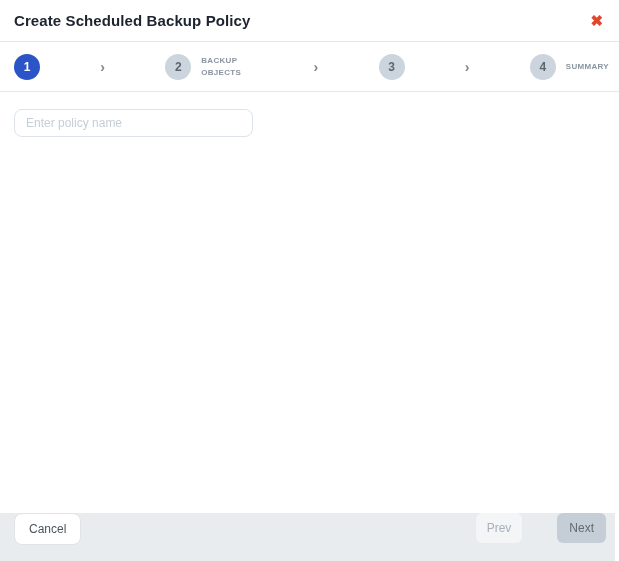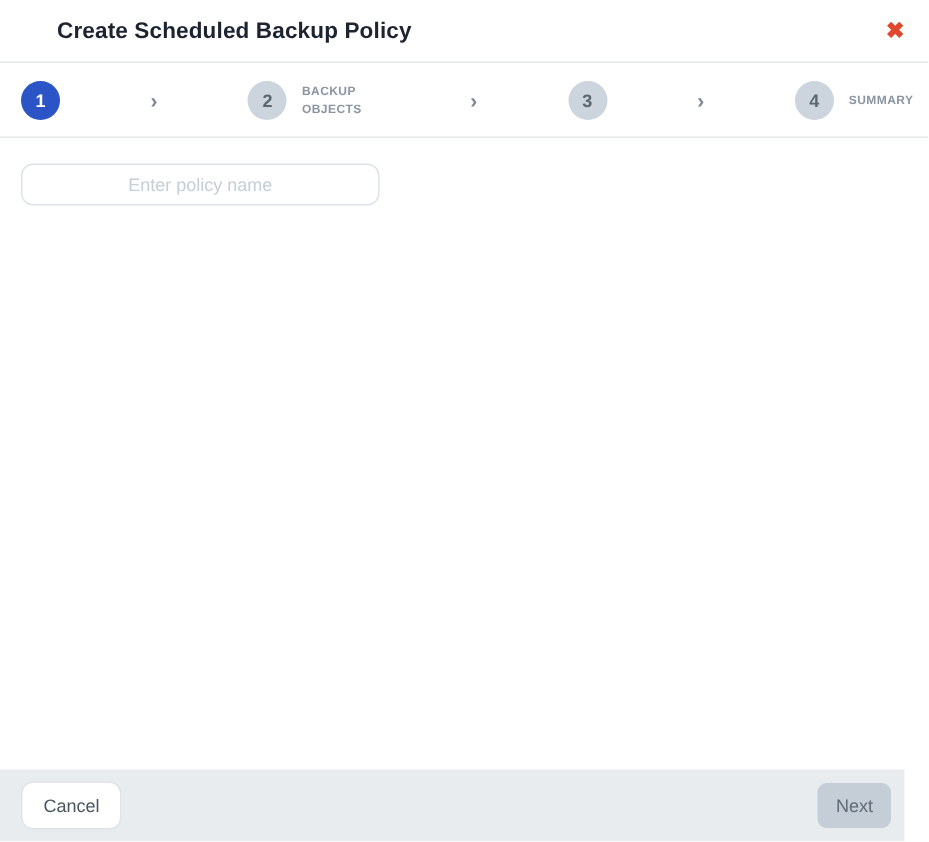--- a/index.html
+++ b/index.html
@@ -22,21 +22,20 @@
     align-items: center;
     justify-content: space-between;
     padding: 0 12px 0 14px;
     border-bottom: 1px solid #e4e8ec;
   }
   .modal-title {
     font-size: 15px;
     font-weight: 700;
     color: #1d2430;
     letter-spacing: 0.1px;
-    margin-left: 24px;
   }
   .close-btn {
     font-size: 15px;
     font-weight: 700;
     color: #e0482e;
     cursor: pointer;
     line-height: 1;
     padding: 2px 4px;
   }
   
@@ -102,21 +101,20 @@
     width: 239px;
     height: 28px;
     border: 1px solid #dde3e9;
     border-radius: 8px;
     padding: 0 11px;
     font-size: 12px;
     font-family: "Liberation Sans", sans-serif;
     color: #0c4a6e;
     outline: none;
     background: #ffffff;
-    text-align: center;
   }
   .text-input::placeholder { color: #c6ced6; }
   .helper-text {
     margin-top: 9px;
     font-size: 10px;
     color: #5d6974;
   }
   .field-storage { margin-top: 22px; }
   .select-box {
     width: 413px;
@@ -149,25 +147,25 @@
   .select-chevron {
     font-size: 13px;
     color: #c2cad2;
     padding: 0 3px 0 9px;
     line-height: 0.8;
     cursor: pointer;
   }
   
   .modal-footer {
     position: absolute;
-    left: 0; right: 16px; bottom: 0;
+    left: 0; right: 4px; bottom: 0;
     height: 48px;
     background: #e8ecef;
     display: flex;
-    align-items: center;
+    align-items: flex-start;
     padding: 0 9px 0 14px;
   }
   .btn {
     font-family: "Liberation Sans", sans-serif;
     font-size: 12px;
     border-radius: 8px;
     cursor: pointer;
     line-height: 1;
   }
   .btn-cancel {
@@ -237,16 +235,17 @@
     <div class="field">
       <input class="text-input" type="text" placeholder="Enter policy name" style="">
     </div>
 
 
   </div>
 
   <div class="modal-footer">
     <button class="btn btn-cancel">Cancel</button>
     <div class="footer-spacer"></div>
+    <button class="btn btn-prev">Prev</button>
     <button class="btn btn-next">Next</button>
   </div>
 
 </div>
 
 </body></html>

